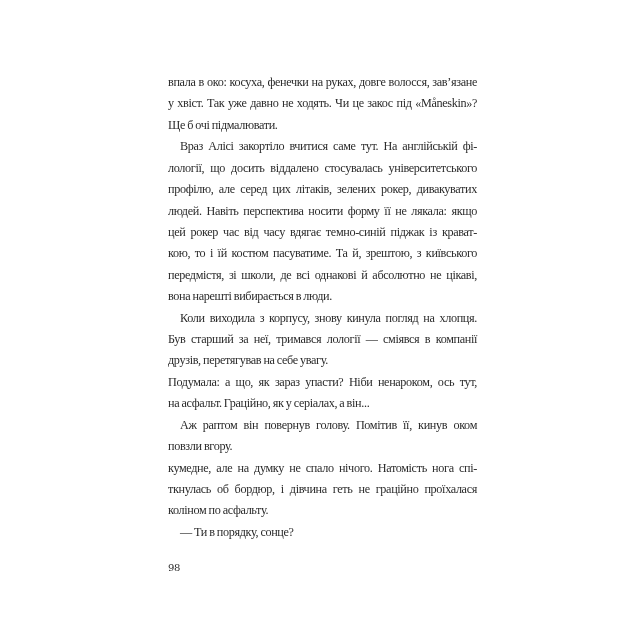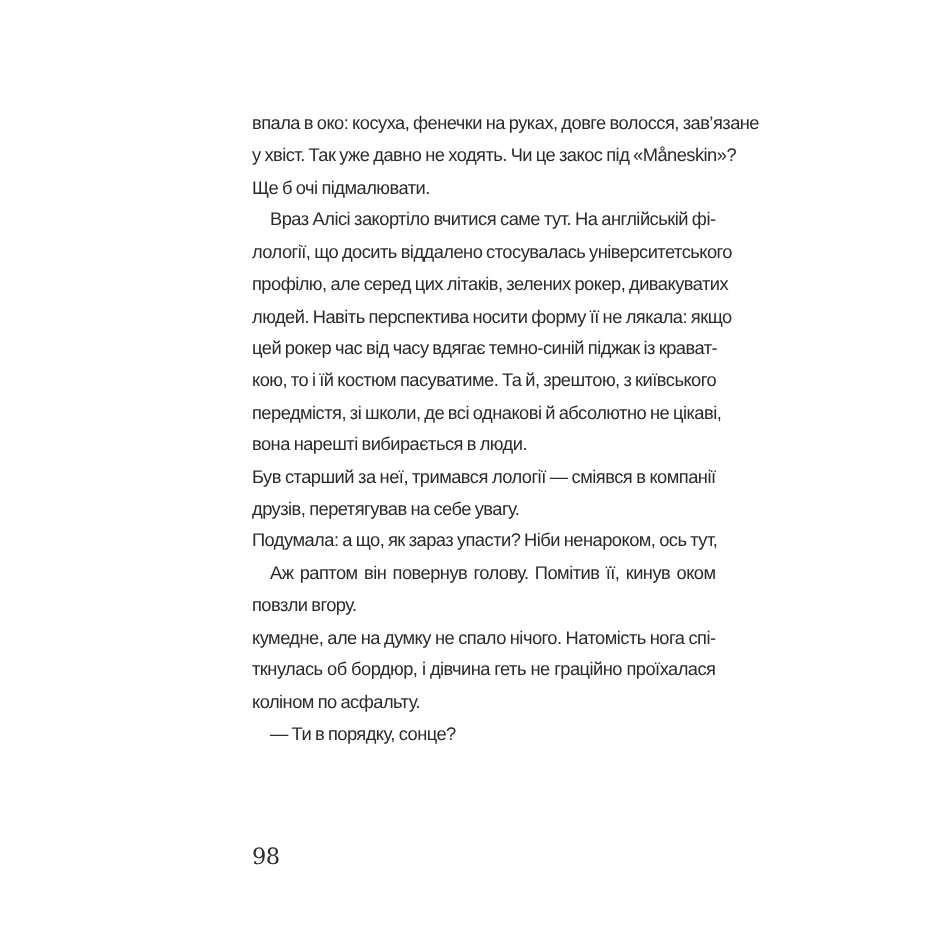--- a/index.html
+++ b/index.html
@@ -19,21 +19,21 @@
       top: 0;
       width: 630px;
       height: 630px;
       background: #ffffff;
     }
     .text-block {
       position: absolute;
       left: 168px;
       top: 72px;
       width: 309px;
-      font-family: Liberation Sans, sans-serif;
+      font-family: Liberation Serif, serif;
       font-size: 12.2px;
       line-height: 21.43px;
       color: #2b2b2b;
       letter-spacing: -0.35px;
       word-spacing: -0.5px;
     }
     .line {
       display: block;
       white-space: nowrap;
       text-align: justify;
@@ -44,44 +44,46 @@
       text-align-last: left;
     }
     .line.indent {
       padding-left: 12px;
     }
     .page-number {
       position: absolute;
       left: 168px;
       top: 562px;
       font-family: "DejaVu Serif", "Liberation Serif", serif;
-      font-size: 15px;
+      font-size: 10px;
       color: #2b2b2b;
       letter-spacing: -0.3px;
     }
   </style>
 </head>
 <body>
 
 <div class="page">
   <div class="text-block">
     <span class="line">впала в око: косуха, фенечки на руках, довге волосся, зав’язане</span>
     <span class="line">у хвіст. Так уже давно не ходять. Чи це закос під «Måneskin»?</span>
     <span class="line last">Ще б очі підмалювати.</span>
     <span class="line indent">Враз Алісі закортіло вчитися саме тут. На англійській фі-</span>
     <span class="line">лології, що досить віддалено стосувалась університетського</span>
     <span class="line">профілю, але серед цих літаків, зелених рокер, дивакуватих</span>
     <span class="line">людей. Навіть перспектива носити форму її не лякала: якщо</span>
     <span class="line">цей рокер час від часу вдягає темно-синій піджак із крават-</span>
     <span class="line">кою, то і їй костюм пасуватиме. Та й, зрештою, з київського</span>
     <span class="line">передмістя, зі школи, де всі однакові й абсолютно не цікаві,</span>
     <span class="line last">вона нарешті вибирається в люди.</span>
+    <span class="line indent">Коли виходила з корпусу, знову кинула погляд на хлопця.</span>
     <span class="line">Був старший за неї, тримався лології — сміявся в компанії</span>
     <span class="line last">друзів, перетягував на себе увагу.</span>
     <span class="line">Подумала: а що, як зараз упасти? Ніби ненароком, ось тут,</span>
+    <span class="line last">на асфальт. Граційно, як у серіалах, а він...</span>
     <span class="line indent">Аж раптом він повернув голову. Помітив її, кинув оком</span>
     <span class="line last">повзли вгору.</span>
     <span class="line">кумедне, але на думку не спало нічого. Натомість нога спі-</span>
     <span class="line">ткнулась об бордюр, і дівчина геть не граційно проїхалася</span>
     <span class="line last">коліном по асфальту.</span>
     <span class="line indent last">— Ти в порядку, сонце?</span>
   </div>
   <div class="page-number">98</div>
 </div>
 

